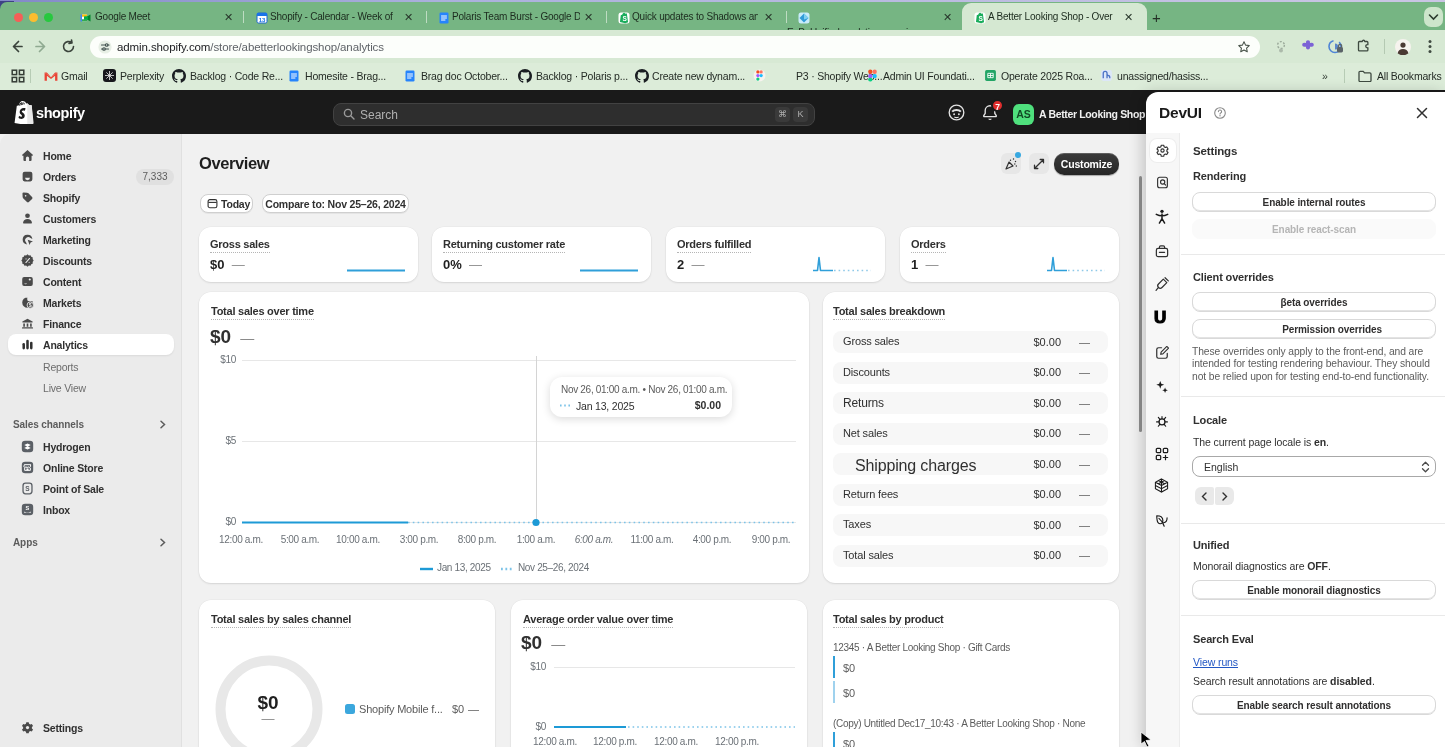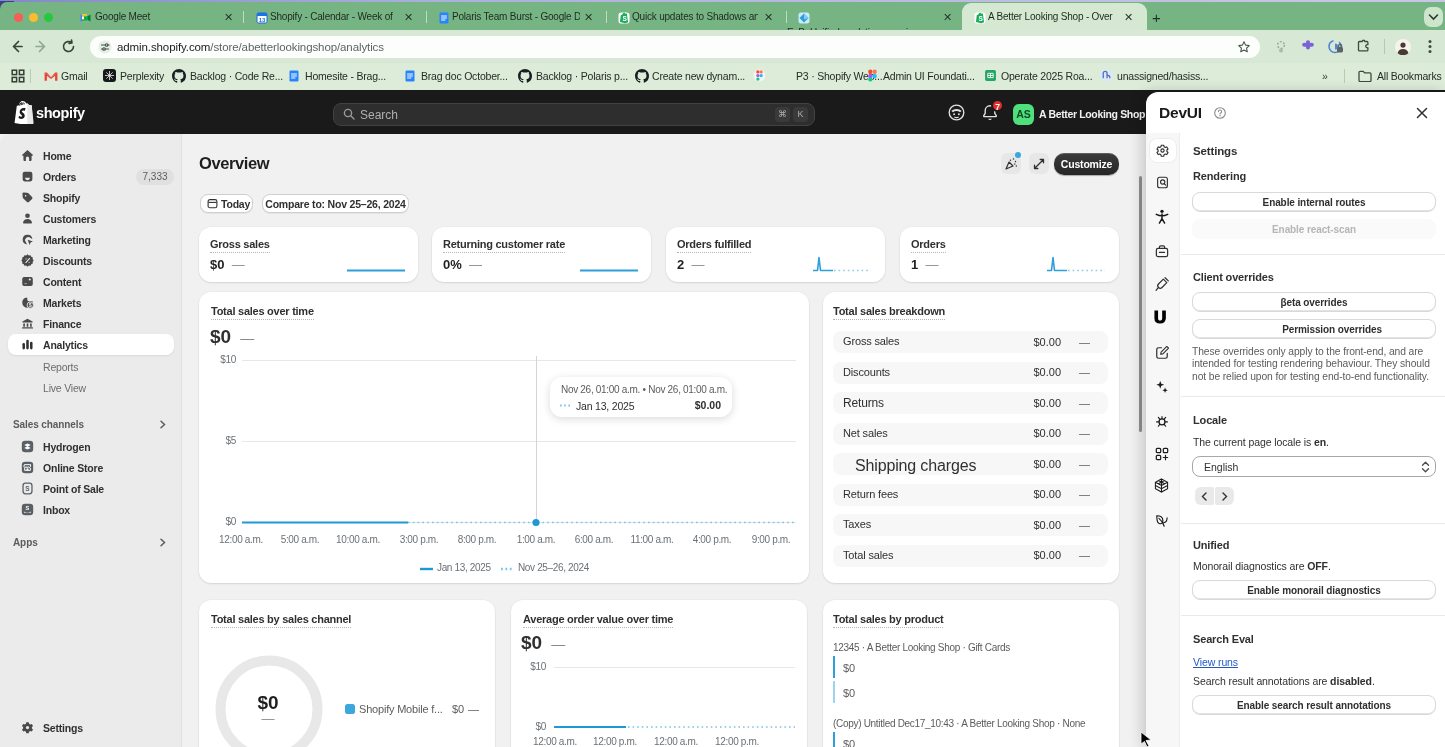--- a/index.html
+++ b/index.html
@@ -474,21 +474,21 @@
     <line x1="0" y1="1.5" x2="12" y2="1.5" stroke="#7cc3e8" stroke-width="1.8" stroke-dasharray="1.6 2.6"></line>
   </svg>
 <div class="abs" style="left:576px;top:400px;font-size:10.5px;letter-spacing:-0.2px;color:#303030;">Jan 13, 2025</div>
 <div class="abs" style="left:640px;top:399px;width:81px;text-align:right;font-size:10.5px;font-weight:bold;color:#303030;">$0.00</div>
 <div class="abs axlab" style="left:214px;top:534px;width:54px;text-align:center;">12:00 a.m.</div>
 <div class="abs axlab" style="left:273px;top:534px;width:54px;text-align:center;">5:00 a.m.</div>
 <div class="abs axlab" style="left:331px;top:534px;width:54px;text-align:center;">10:00 a.m.</div>
 <div class="abs axlab" style="left:392px;top:534px;width:54px;text-align:center;">3:00 p.m.</div>
 <div class="abs axlab" style="left:450px;top:534px;width:54px;text-align:center;">8:00 p.m.</div>
 <div class="abs axlab" style="left:509px;top:534px;width:54px;text-align:center;">1:00 a.m.</div>
-<div class="abs axlab" style="left:567px;top:534px;width:54px;text-align:center;">6:00 a.m.</div>
+<div class="abs axlab" style="left:567px;top:534px;width:54px;text-align:center;font-style:italic;">6:00 a.m.</div>
 <div class="abs axlab" style="left:625px;top:534px;width:54px;text-align:center;">11:00 a.m.</div>
 <div class="abs axlab" style="left:685px;top:534px;width:54px;text-align:center;">4:00 p.m.</div>
 <div class="abs axlab" style="left:744px;top:534px;width:54px;text-align:center;">9:00 p.m.</div>
 <svg class="abs" style="left:420px;top:567px;" width="13" height="4">
     <line x1="0" y1="2" x2="13" y2="2" stroke="#1d9ad6" stroke-width="2.4"></line>
   </svg>
 <div class="abs axlab" style="left:437px;top:562px;">Jan 13, 2025</div>
 <svg class="abs" style="left:501px;top:567px;" width="13" height="4">
     <line x1="0" y1="2" x2="13" y2="2" stroke="#7cc3e8" stroke-width="2.4" stroke-dasharray="1.8 2.6"></line>
   </svg>

